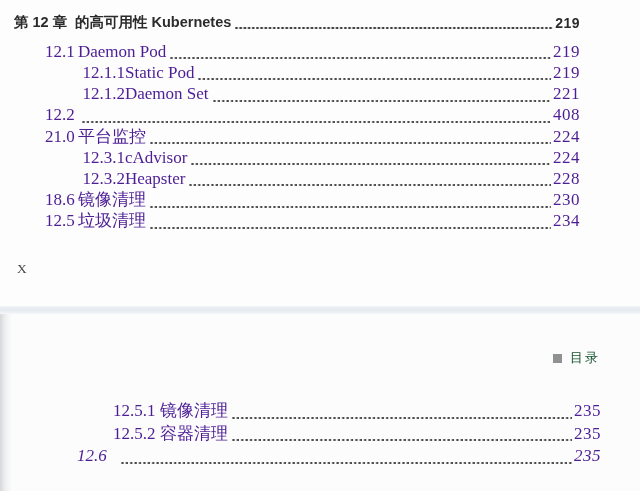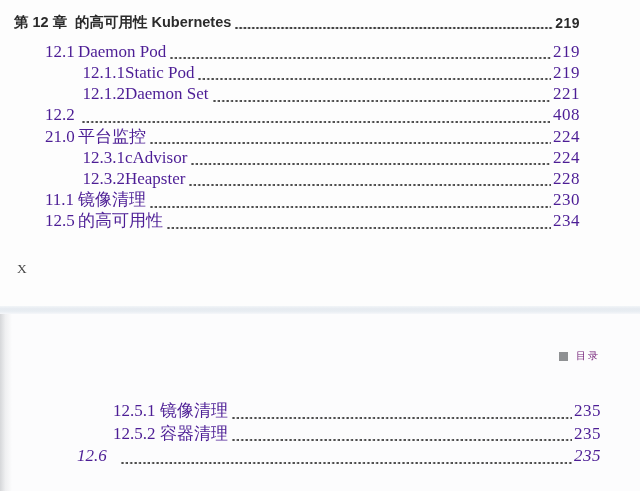--- a/index.html
+++ b/index.html
@@ -77,21 +77,21 @@
   .folio {
     position: absolute; left: 17px; top: 261px;
     font-size: 13.5px; color: #474747; letter-spacing: 0.5px;
   }
 
   
   .running-header {
     position: absolute; top: 35px; right: 40px;
     display: flex; align-items: center;
     font-family: "Liberation Sans", "DejaVu Sans", sans-serif;
-    font-size: 10px; color: #701a75; letter-spacing: 2px; text-align: right;
+    font-size: 13px; color: #14532d; letter-spacing: 2px; text-align: right;
   }
   .square-bullet {
     width: 9px; height: 9px; background: #8f9193;
     margin-right: 8px; display: inline-block;
   }
 </style>
 </head>
 <body>
 
 <div class="screen">
@@ -149,29 +149,29 @@
         </div>
 
         <div class="row toc-row lvl3">
           <span class="num">12.3.2</span>
           <span class="title">Heapster</span>
           <span class="leader"></span>
           <span class="pagenum">228</span>
         </div>
 
         <div class="row toc-row lvl2">
-          <span class="num">11.1</span>
+          <span class="num">18.6</span>
           <span class="title">镜像清理</span>
           <span class="leader"></span>
           <span class="pagenum">230</span>
         </div>
 
         <div class="row toc-row lvl2">
           <span class="num">12.5</span>
-          <span class="title">的高可用性</span>
+          <span class="title">垃圾清理</span>
           <span class="leader"></span>
           <span class="pagenum">234</span>
         </div>
       </div>
 
     <div class="folio">X</div>
   </section>
 
   <div class="page-gap"></div>
 

